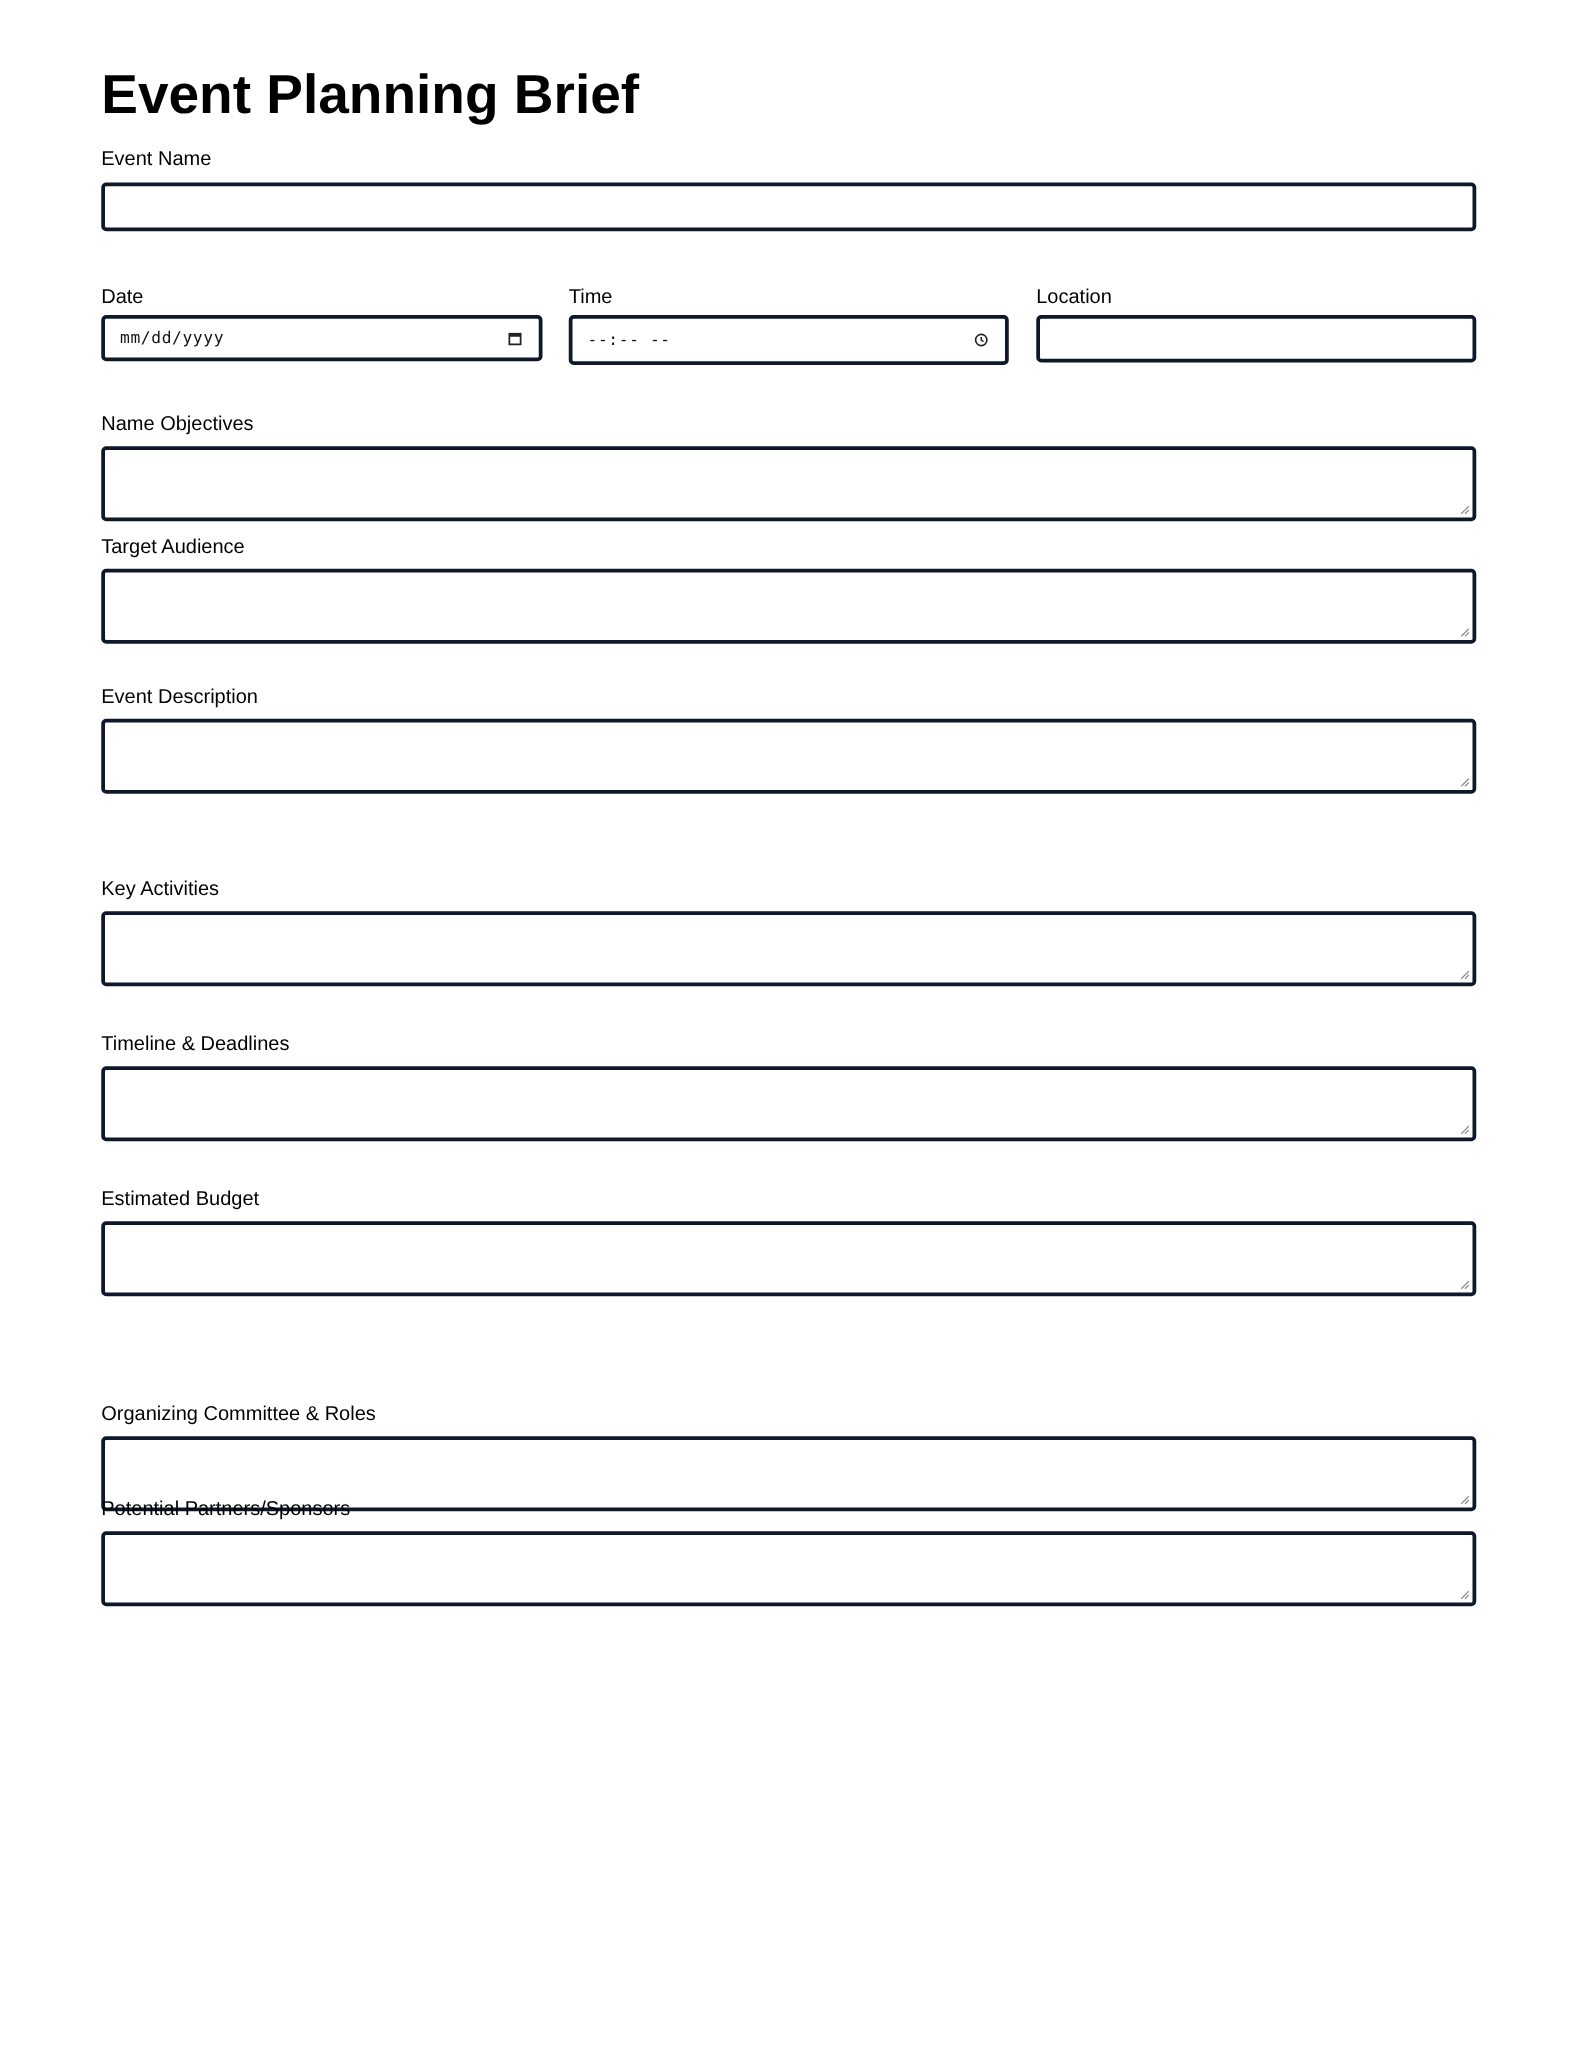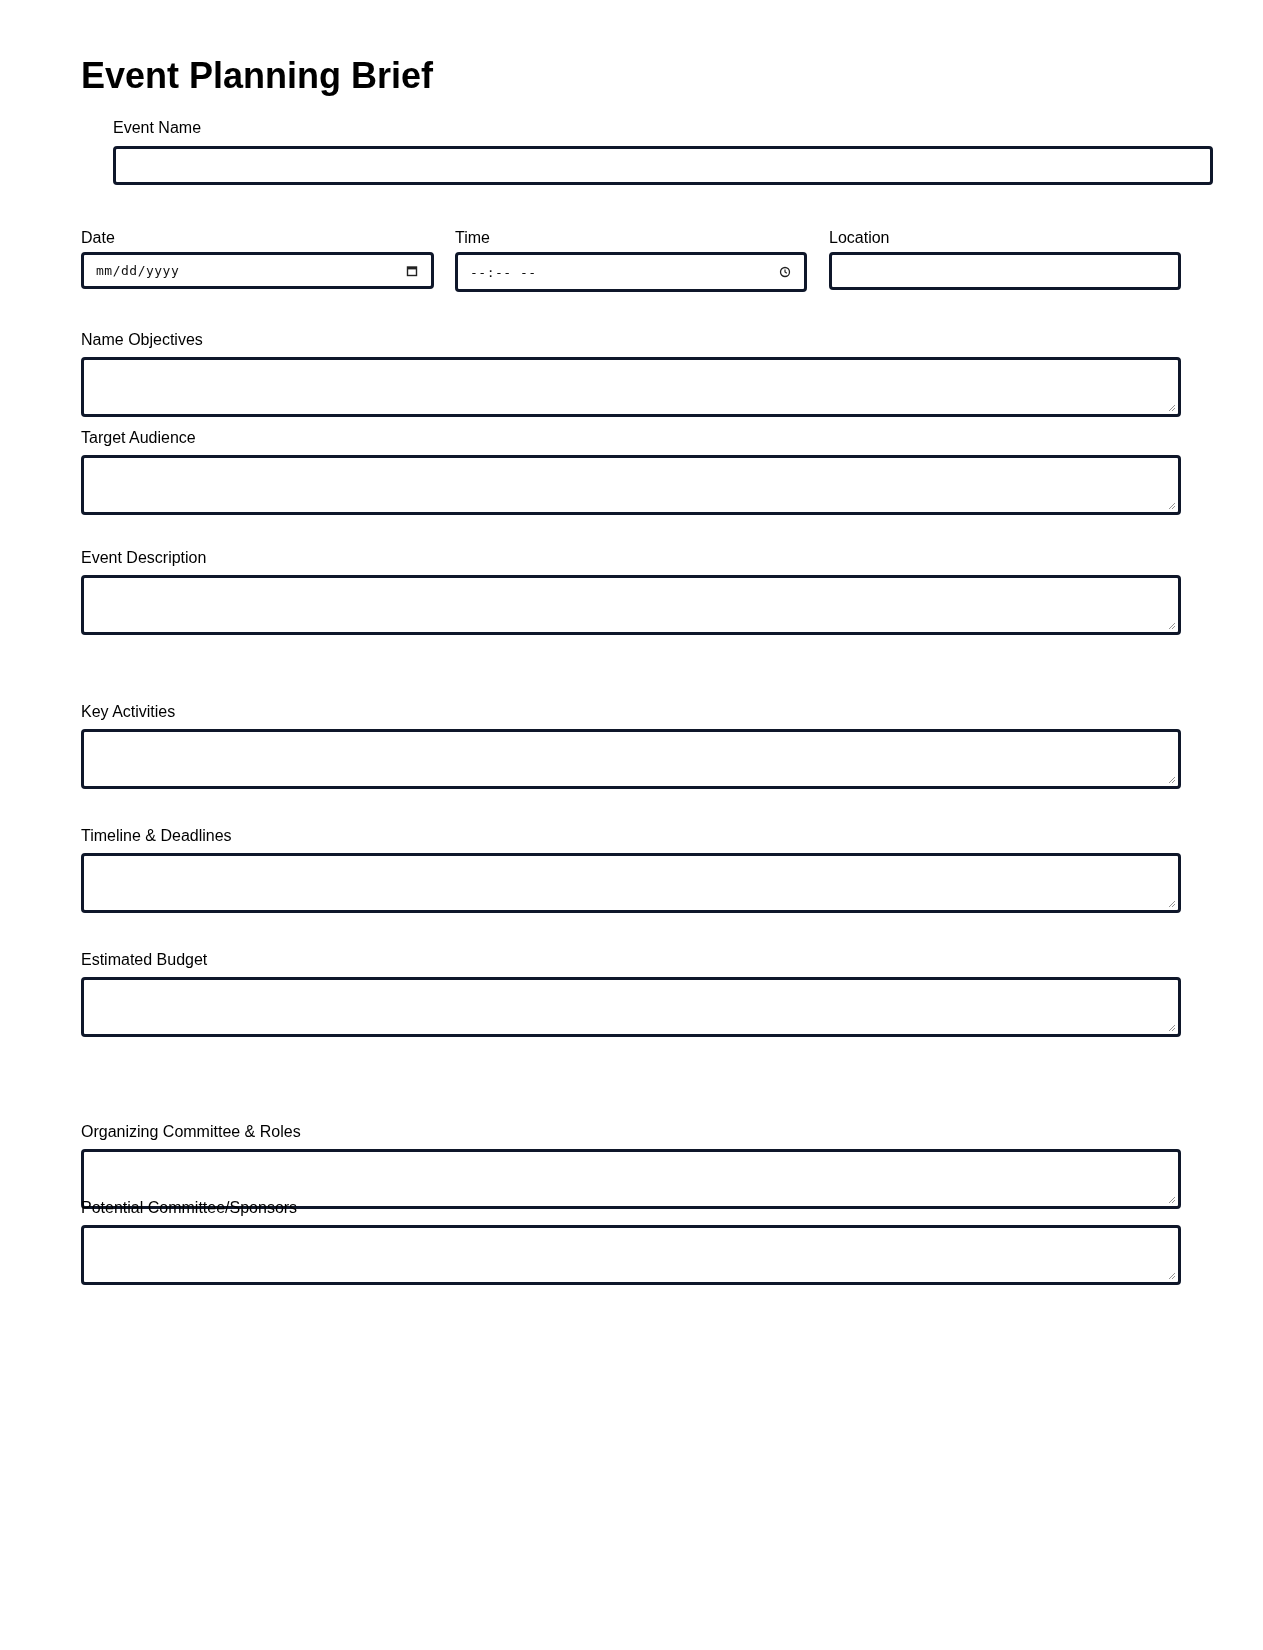--- a/index.html
+++ b/index.html
@@ -1,36 +1,36 @@
 <!DOCTYPE html>
 <html><head>
 <meta charset="utf-8">
 <style>
   html, body { margin: 0; padding: 0; background: #ffffff; }
   body { width: 1263px; height: 1650px; position: relative; font-family: "Liberation Sans", sans-serif; color: #000; }
   .container { position: absolute; left: 81px; top: 0; width: 1100px; }
-  h1 { position: absolute; left: 0; top: 56px; margin: 0; font-size: 36px; font-weight: bold; line-height: 40px; white-space: nowrap; }
+  h1 { position: absolute; left: 0; top: 56px; margin: 0; font-size: 44px; font-weight: bold; line-height: 40px; white-space: nowrap; }
   .group { position: absolute; left: 0; width: 1100px; }
   .label { display: block; font-size: 16px; line-height: 19px; height: 19px; white-space: nowrap; }
   .field { position: absolute; left: 0; box-sizing: border-box; border: 3px solid #0f172a; border-radius: 4px; background: #fff; }
   .input { width: 100%; height: 39px; top: 28px; }
   .textarea { width: 100%; height: 60px; top: 27px; }
   .resize { position: absolute; right: 2px; bottom: 2px; width: 8px; height: 8px; }
   .row { position: absolute; left: 0; width: 1100px; }
   .col { position: absolute; top: 0; width: 353px; }
   .mono { position: absolute; left: 12px; top: 0; height: 100%; display: flex; align-items: center; font-family: "DejaVu Sans Mono", monospace; font-size: 13px; color: #111; letter-spacing: 0.5px; }
   .icon-right { position: absolute; right: 12px; top: 50%; transform: translateY(-50%); width: 14px; height: 14px; display: flex; align-items: center; justify-content: center; }
 </style>
 </head>
 <body>
 
 <div class="container">
   <h1>Event Planning Brief</h1>
 
-  <div class="group" style="top:118px;margin-left:32px;">
+  <div class="group" style="top:118px;">
     <label class="label">Event Name</label>
     <div class="field input"></div>
   </div>
 
   <div class="row" style="top:228px;">
     <div class="col" style="left:0;">
       <label class="label">Date</label>
       <div class="field" style="top:24px; width:353px; height:37px;">
         <span class="mono">mm/dd/yyyy</span>
         <span class="icon-right">
@@ -116,20 +116,20 @@
   <div class="group" style="top:1074px;margin-top:48px;">
     <label class="label">Organizing Committee &amp; Roles</label>
     <div class="field textarea">
       <svg class="resize" viewBox="0 0 8 8">
           <path d="M7 1 L1 7 M7 4 L4 7" stroke="#888" stroke-width="0.9"></path>
         </svg>
     </div>
   </div>
 
   <div class="group" style="top:1198px;">
-    <label class="label">Potential Committee/Sponsors</label>
+    <label class="label">Potential Partners/Sponsors</label>
     <div class="field textarea">
       <svg class="resize" viewBox="0 0 8 8">
           <path d="M7 1 L1 7 M7 4 L4 7" stroke="#888" stroke-width="0.9"></path>
         </svg>
     </div>
   </div>
 </div>
 
 </body></html>

